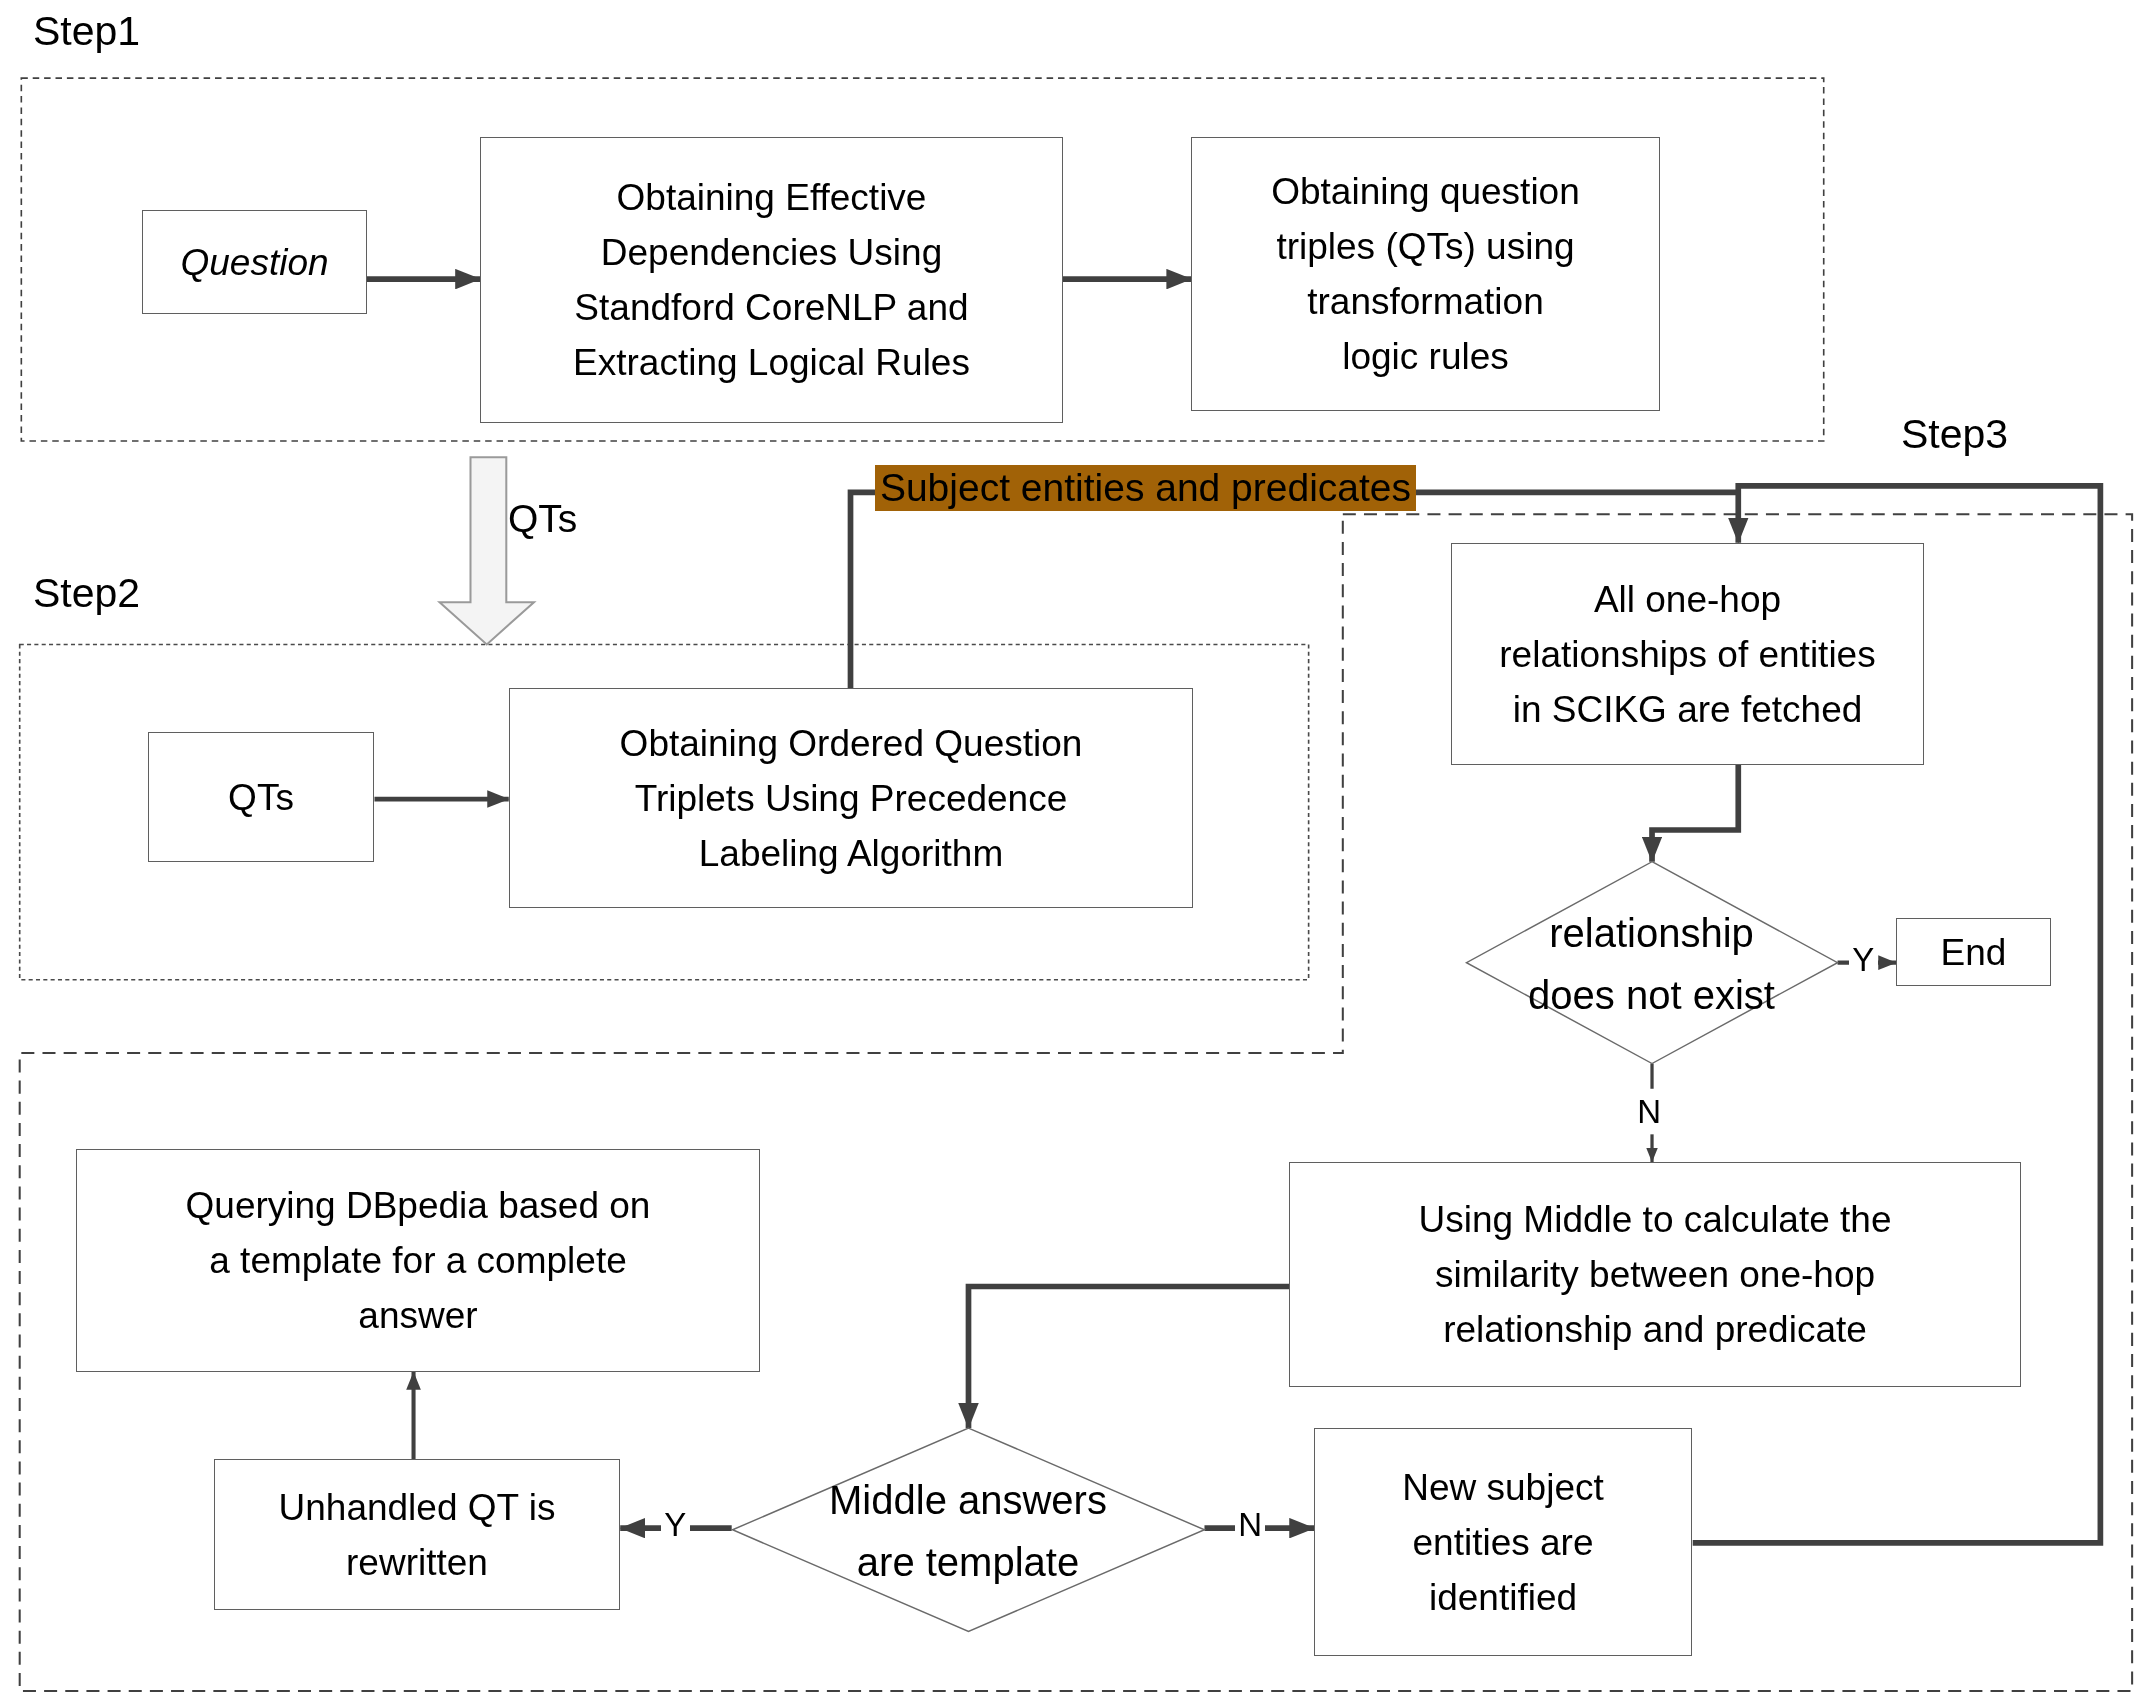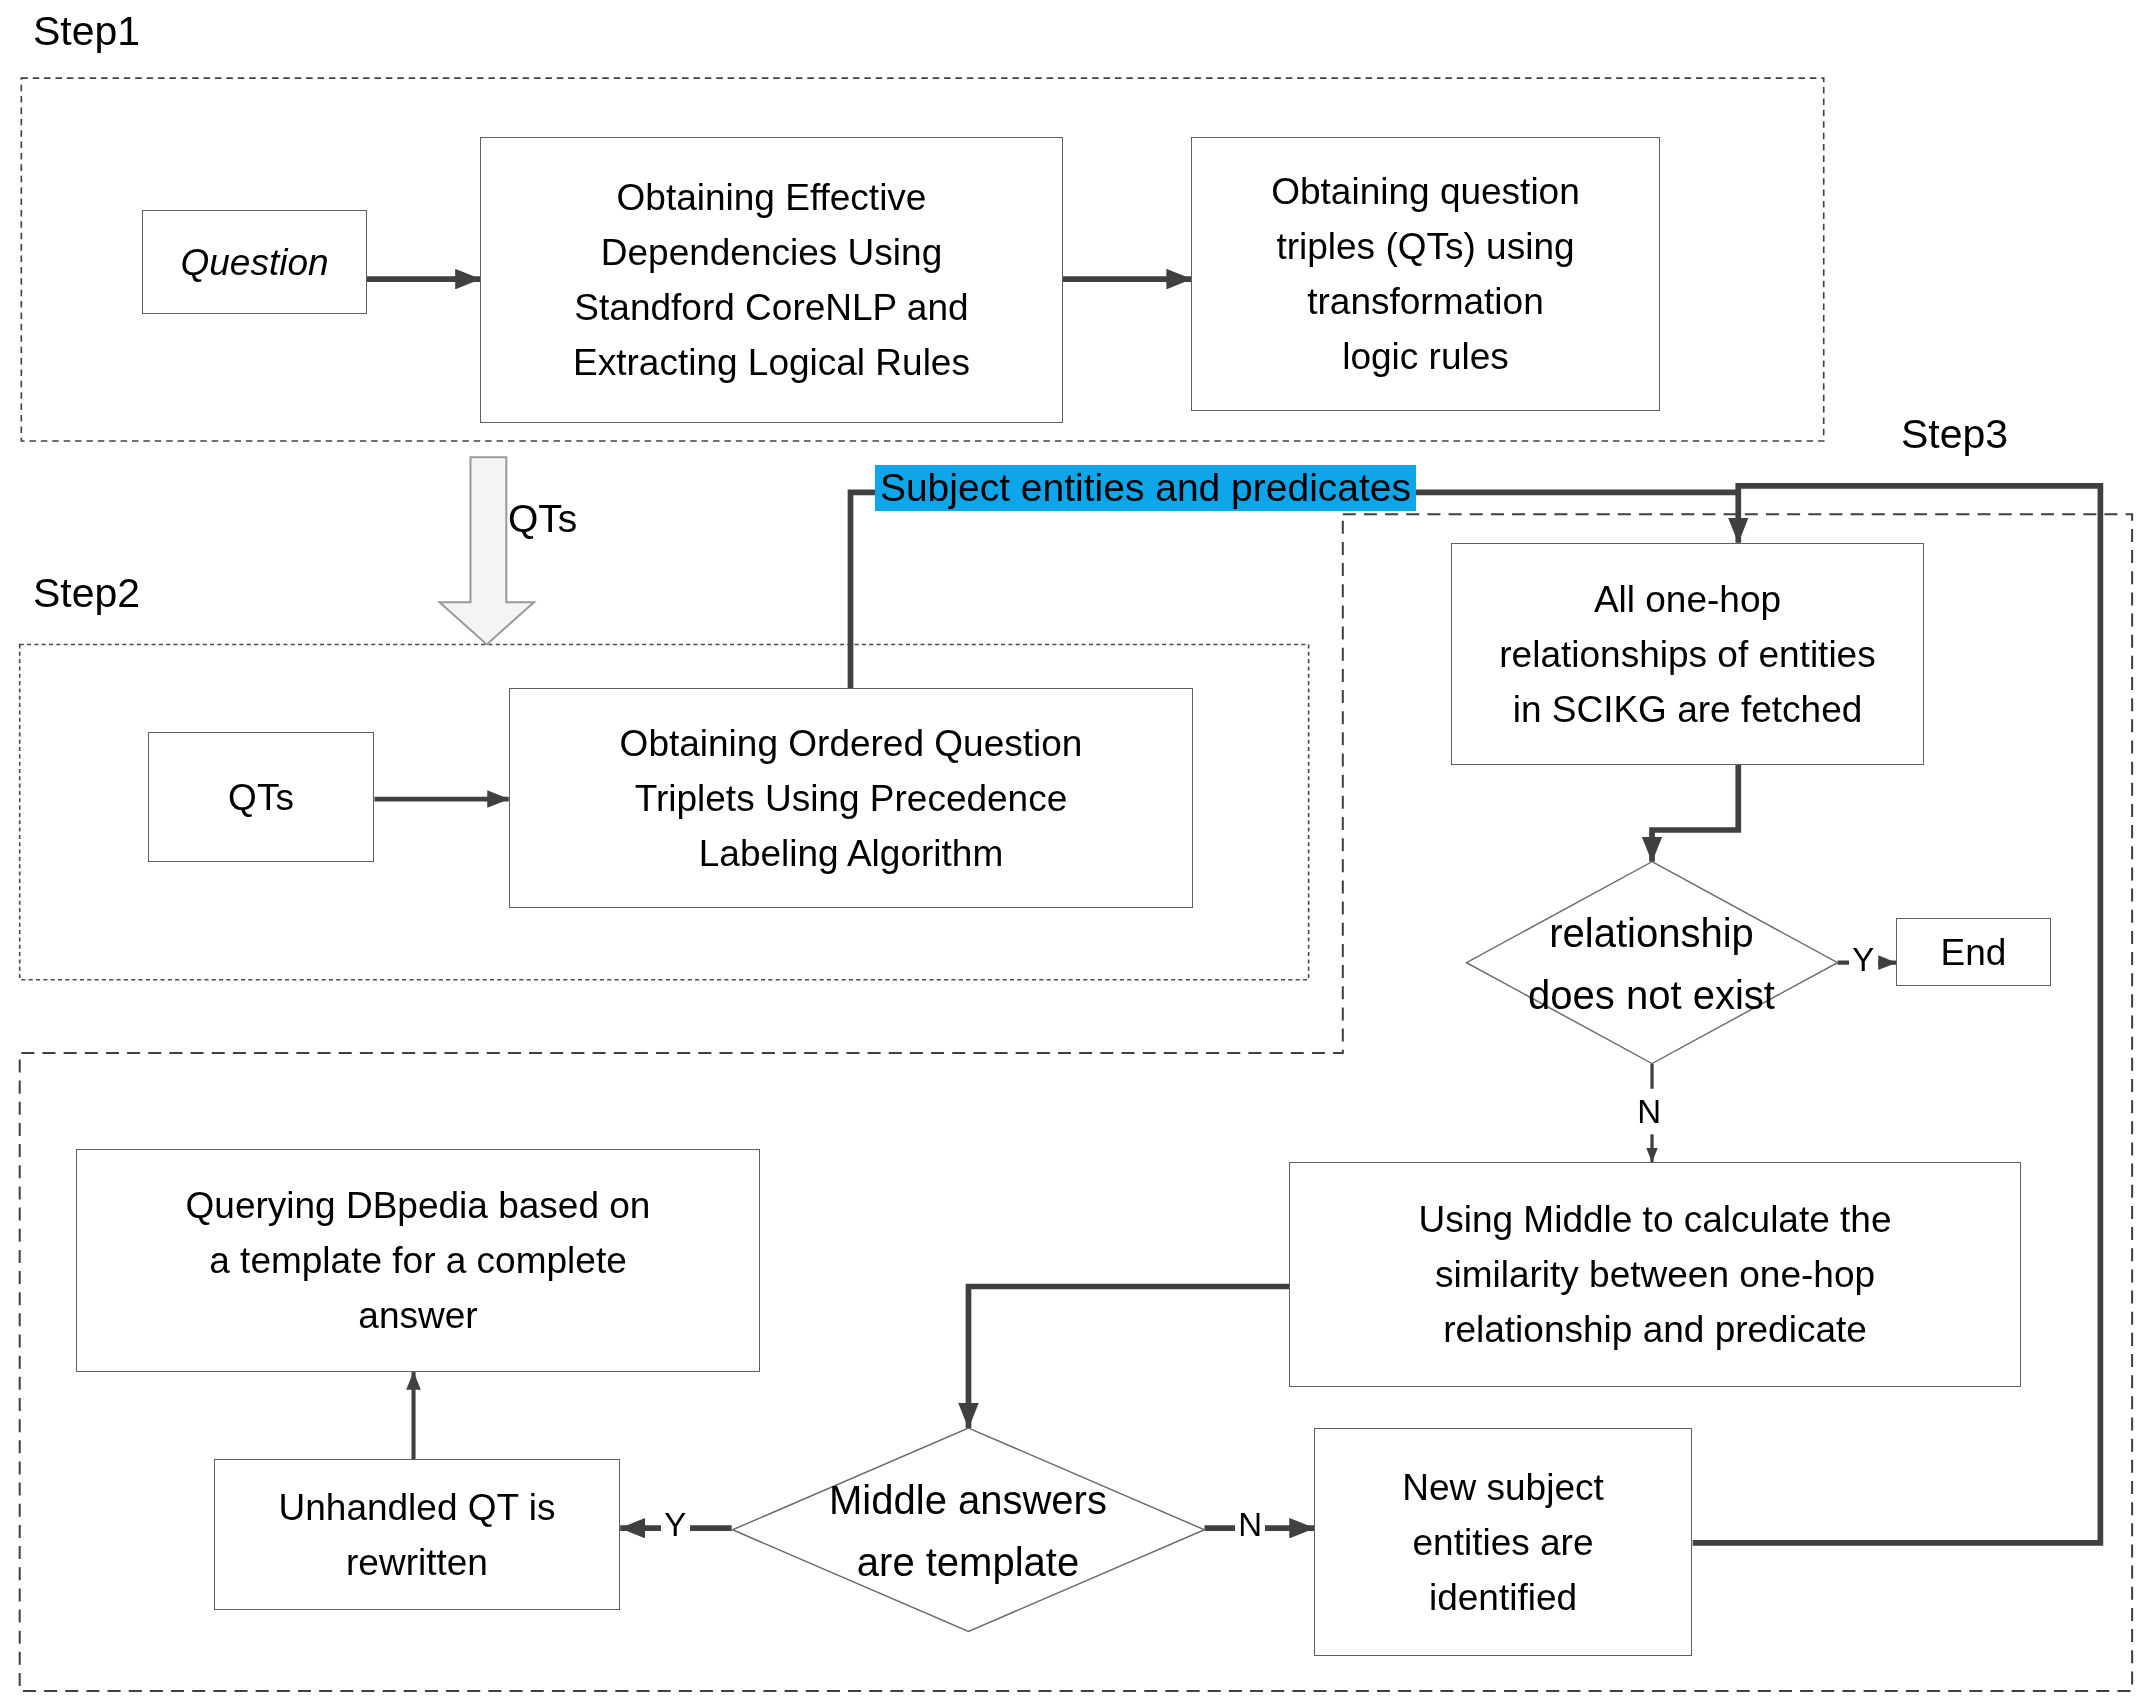--- a/index.html
+++ b/index.html
@@ -24,21 +24,21 @@
     z-index:3;
   }
   .step-label{
     position:absolute;
     font-size:41px;line-height:46px;
     z-index:4;
   }
   .edge-label{
     position:absolute;
     font-size:39px;line-height:46px;
-    background:#0ea5e9;
+    background:#a16207;
     padding:0 4.9px;
     z-index:4;
     white-space:nowrap;
   }
   .yn-label{
     position:absolute;
     font-size:33px;line-height:36px;
     background:#fff;
     padding:0 3.3px;
     z-index:4;

